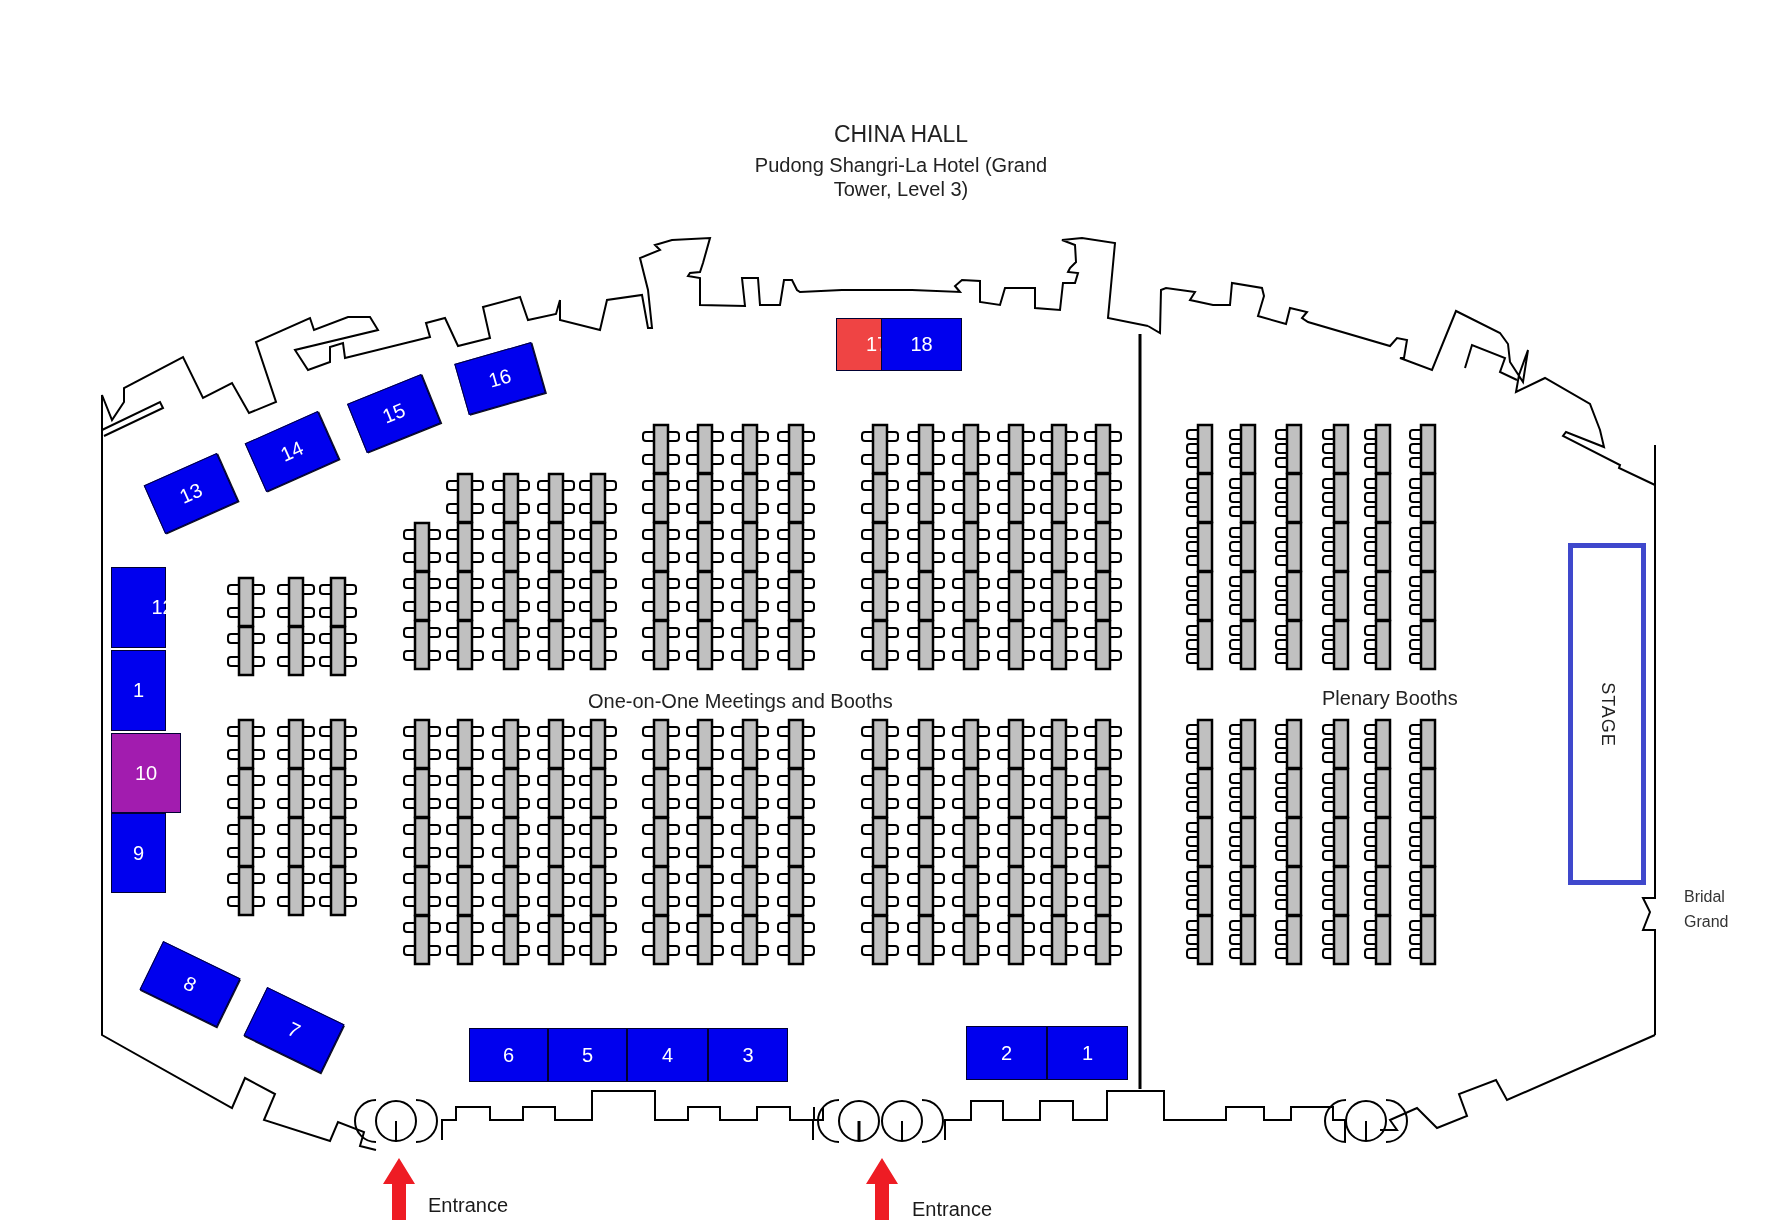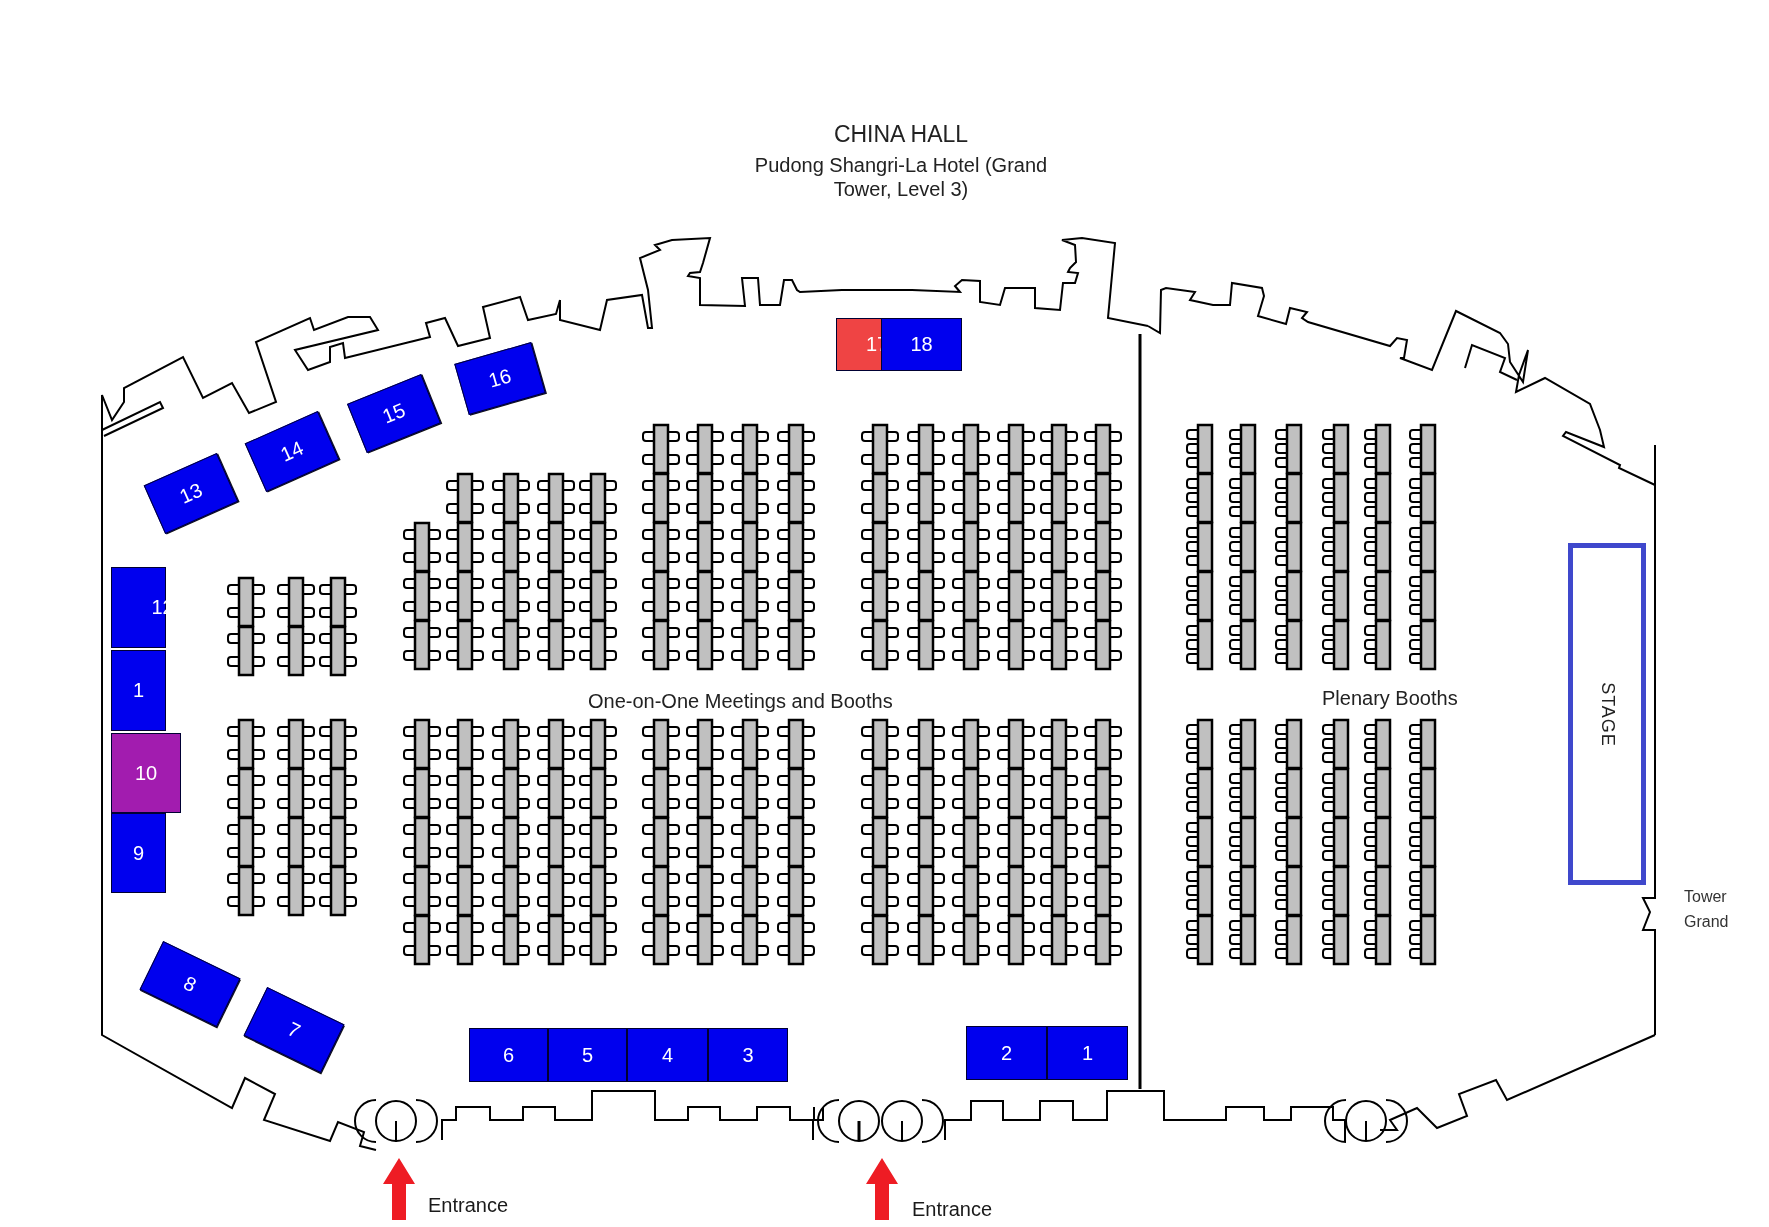--- a/index.html
+++ b/index.html
@@ -1584,21 +1584,21 @@
 </div>
 
 <div class="txt area-label" style="left:588px; top:690px;">One-on-One Meetings and Booths</div>
 <div class="txt area-label" style="left:1322px; top:687px;">Plenary Booths</div>
 
 <div class="stage" id="stage" style="left: 1568px; top: 543px; width: 78px; height: 342px; border-color: rgb(63, 72, 204);">
   <span>STAGE</span>
 </div>
 
 <div class="txt small-label" style="left:1684px; top:884px;">
-  <div>Tower</div>
+  <div>Bridal</div>
   <div>Grand</div>
 </div>
 
 <div id="booths">
     <div class="booth" style="left: 1047px; top: 1026px; width: 81px; height: 54px; background: rgb(0, 0, 238);">
       <span>1</span>
     </div>
     <div class="booth" style="left: 966px; top: 1026px; width: 81px; height: 54px; background: rgb(0, 0, 238);">
       <span>2</span>
     </div>

